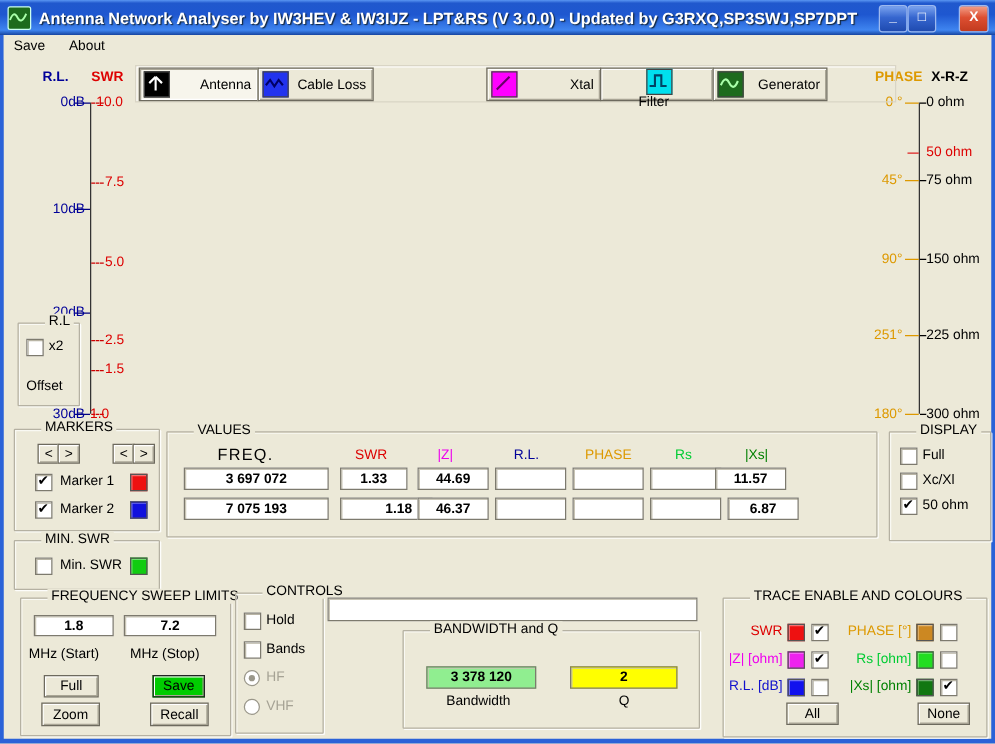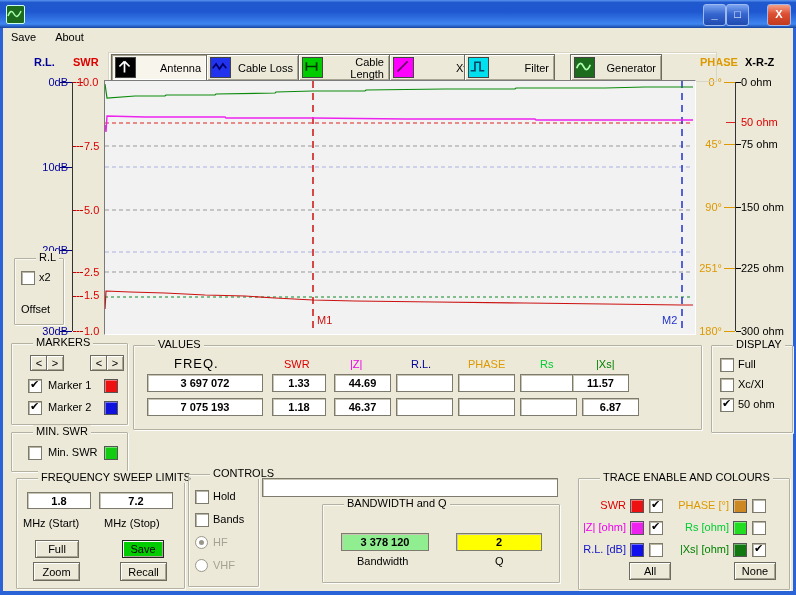--- a/index.html
+++ b/index.html
@@ -57,20 +57,21 @@
 <body>
 
 <div class="window">
 
   <div class="titlebar">
     <div class="app-icon">
       <svg width="15" height="15" viewBox="0 0 15 15">
           <path d="M1 10 Q4 2 7 8 Q10 14 14 5" stroke="#aaffaa" fill="none" stroke-width="1.5"></path>
         </svg>
     </div>
+    <span class="title-text">Antenna Network Analyser by IW3HEV &amp; IW3IJZ - LPT&amp;RS (V 3.0.0) - Updated by G3RXQ,SP3SWJ,SP7DPT</span>
     <div class="winbtn" style="right:70px;">_</div>
     <div class="winbtn" style="right:47px;">□</div>
     <div class="winbtn close" style="right:5px;width:22px;">X</div>
   </div>
   <div class="sideborder" style="left:0;"></div>
   <div class="sideborder" style="left:793px;"></div>
   <div class="bottomborder"></div>
 
   <div class="menubar">
     <span class="menu-item">Save</span>
@@ -97,21 +98,21 @@
 
   <span class="lbl r" style="left:28px;top:76px;width:40px;color:#000099;">0dB</span>
   <span class="lbl r" style="left:28px;top:161px;width:40px;color:#000099;">10dB</span>
   <span class="lbl r" style="left:28px;top:244px;width:40px;color:#000099;">20dB</span>
   <span class="lbl r" style="left:28px;top:325px;width:40px;color:#000099;">30dB</span>
   <span class="lbl" style="left:77px;top:76px;color:#dd0000;">10.0</span>
   <span class="lbl" style="left:84px;top:140px;color:#dd0000;">7.5</span>
   <span class="lbl" style="left:84px;top:204px;color:#dd0000;">5.0</span>
   <span class="lbl" style="left:84px;top:266px;color:#dd0000;">2.5</span>
   <span class="lbl" style="left:84px;top:289px;color:#dd0000;">1.5</span>
-  <span class="lbl" style="left:84px;top:325px;color:#dd0000;">1.0</span>
+  <span class="lbl" style="left:72px;top:325px;color:#dd0000;">1.0</span>
 
   <div class="abs" style="left:735px;top:82px;width:1px;height:249px;background:#333;"></div>
   <div class="tick" style="left:724px;top:82px;width:11px;border-color:#dd9900;"></div>
   <div class="tick" style="left:724px;top:144px;width:11px;border-color:#dd9900;"></div>
   <div class="tick" style="left:724px;top:207px;width:11px;border-color:#dd9900;"></div>
   <div class="tick" style="left:724px;top:268px;width:11px;border-color:#dd9900;"></div>
   <div class="tick" style="left:724px;top:331px;width:11px;border-color:#dd9900;"></div>
   <div class="tick" style="left:726px;top:122px;width:9px;border-color:#dd2222;"></div>
   <div class="tick" style="left:736px;top:82px;width:5px;"></div>
   <div class="tick" style="left:736px;top:144px;width:5px;"></div>
@@ -137,63 +138,39 @@
           <path d="M10 4 L4 10 M10 4 L16 10 M10 4 L10 17" stroke="#fff" fill="none" stroke-width="2"></path>
         </svg></span>
     <span class="tlabel">Antenna</span>
   </div>
   <div class="tab" style="left:206px;width:91px;">
     <span class="ticon" style="background-color: rgb(34, 51, 238);"><svg width="17" height="17" viewBox="0 0 20 20">
           <path d="M2 12 L6 7 L10 13 L14 7 L18 12" stroke="#000066" fill="none" stroke-width="2"></path>
         </svg></span>
     <span class="tlabel">Cable Loss</span>
   </div>
-  <div class="tab" style="left:298px;width:90px;">
-    <span class="ticon" style="background-color: rgb(0, 204, 0);"><svg width="17" height="17" viewBox="0 0 20 20">
-          <path d="M4 10 H16 M4 5 V15 M16 5 V15" stroke="#003300" fill="none" stroke-width="2"></path>
-        </svg></span>
-    <span class="tlabel">Cable Length</span>
-  </div>
   <div class="tab" style="left:389px;width:90px;">
     <span class="ticon" style="background-color: rgb(255, 0, 255);"><svg width="17" height="17" viewBox="0 0 20 20">
           <path d="M4 16 L16 4" stroke="#660066" fill="none" stroke-width="2"></path>
         </svg></span>
     <span class="tlabel">Xtal</span>
   </div>
-  <div class="tab" style="left:464px;width:89px;">
+  <div class="tab" style="left:480px;width:89px;flex-direction:column;">
     <span class="ticon" style="background-color: rgb(0, 224, 238);"><svg width="17" height="17" viewBox="0 0 20 20">
           <path d="M2 15 H7 V5 H13 V15 H18" stroke="#004466" fill="none" stroke-width="2"></path>
         </svg></span>
     <span class="tlabel">Filter</span>
   </div>
   <div class="tab" style="left:570px;width:90px;">
     <span class="ticon" style="background-color: rgb(29, 107, 29);"><svg width="17" height="17" viewBox="0 0 20 20">
           <path d="M2 12 Q6 2 10 10 Q14 18 18 8" stroke="#aaffaa" fill="none" stroke-width="2"></path>
         </svg></span>
     <span class="tlabel">Generator</span>
   </div>
 
-  <div class="plotbox">
-    <svg id="plot-svg" width="588" height="251" viewBox="0 0 588 251">
-        <line x1="0" y1="42" x2="588" y2="42" stroke="#dd2222" stroke-dasharray="4,3" stroke-width="1"></line>
-        <line x1="0" y1="65" x2="588" y2="65" stroke="#999999" stroke-dasharray="4,3" stroke-width="1"></line>
-        <line x1="0" y1="86" x2="588" y2="86" stroke="#aab0dd" stroke-dasharray="4,3" stroke-width="1"></line>
-        <line x1="0" y1="129" x2="588" y2="129" stroke="#999999" stroke-dasharray="4,3" stroke-width="1"></line>
-        <line x1="0" y1="171" x2="588" y2="171" stroke="#aab0dd" stroke-dasharray="4,3" stroke-width="1"></line>
-        <line x1="0" y1="191" x2="588" y2="191" stroke="#999999" stroke-dasharray="4,3" stroke-width="1"></line>
-        <line x1="0" y1="216" x2="588" y2="216" stroke="#118822" stroke-dasharray="3,3" stroke-width="1"></line>
-        <line x1="208" y1="0" x2="208" y2="251" stroke="#cc1111" stroke-dasharray="7,5" stroke-width="1.5"></line>
-        <text x="212" y="243" fill="#cc1111" font-size="11" font-family="Liberation Sans, sans-serif">M1</text>
-        <line x1="577" y1="0" x2="577" y2="251" stroke="#2233cc" stroke-dasharray="7,5" stroke-width="1.5"></line>
-        <text x="557" y="243" fill="#2233cc" font-size="11" font-family="Liberation Sans, sans-serif">M2</text>
-        <polyline points="0,3 2,17 30,15 60,15 61,14 110,14 111,13 170,12 171,11 208,10 260,10 261,9 340,8 410,8 411,7 500,7 540,6 588,6" fill="none" stroke="#0b8a0b" stroke-width="1.2"></polyline>
-        <polyline points="0,44 1,51 2,35 40,36 120,36 121,37 208,37 300,38 430,38 431,39 577,39 588,39" fill="none" stroke="#ee22ee" stroke-width="1.4"></polyline>
-        <polyline points="0,228 1,210 25,211 60,212 100,214 140,215 170,217 208,219 250,220 330,221 420,222 500,223 577,224 588,224" fill="none" stroke="#cc1111" stroke-width="1.2"></polyline>
-      </svg>
-  </div>
 
   <div class="gb" style="left:14px;top:258px;width:48px;height:65px;">
     <span class="lg">R.L</span>
     <span class="cb" style="left:6px;top:12px;"></span>
     <span class="lbl" style="left:24px;top:12px;">x2</span>
     <span class="lbl" style="left:6px;top:44px;">Offset</span>
   </div>
 
   <div class="gb" style="left:11px;top:343px;width:115px;height:80px;">
     <span class="lg">MARKERS</span>
@@ -221,21 +198,21 @@
 
     <div class="sunken field" style="left:13px;top:28px;width:114px;height:16px;">3 697 072</div>
     <div class="sunken field" style="left:138px;top:28px;width:52px;height:16px;">1.33</div>
     <div class="sunken field" style="left:200px;top:28px;width:55px;height:16px;">44.69</div>
     <div class="sunken field" style="left:262px;top:28px;width:55px;height:16px;"></div>
     <div class="sunken field" style="left:324px;top:28px;width:55px;height:16px;"></div>
     <div class="sunken field" style="left:386px;top:28px;width:55px;height:16px;"></div>
     <div class="sunken field" style="left:438px;top:28px;width:55px;height:16px;">11.57</div>
 
     <div class="sunken field" style="left:13px;top:52px;width:114px;height:16px;">7 075 193</div>
-    <div class="sunken field" style="left:138px;top:52px;width:52px;height:16px;">1.18</div>
+    <div class="sunken field" style="left:138px;top:52px;width:52px;height:16px;padding-left:20px;">1.18</div>
     <div class="sunken field" style="left:200px;top:52px;width:55px;height:16px;">46.37</div>
     <div class="sunken field" style="left:262px;top:52px;width:55px;height:16px;"></div>
     <div class="sunken field" style="left:324px;top:52px;width:55px;height:16px;"></div>
     <div class="sunken field" style="left:386px;top:52px;width:55px;height:16px;"></div>
     <div class="sunken field" style="left:448px;top:52px;width:55px;height:16px;">6.87</div>
   </div>
 
   <div class="gb" style="left:711px;top:345px;width:80px;height:86px;">
     <span class="lg">DISPLAY</span>
     <span class="cb" style="left:8px;top:12px;"></span>

